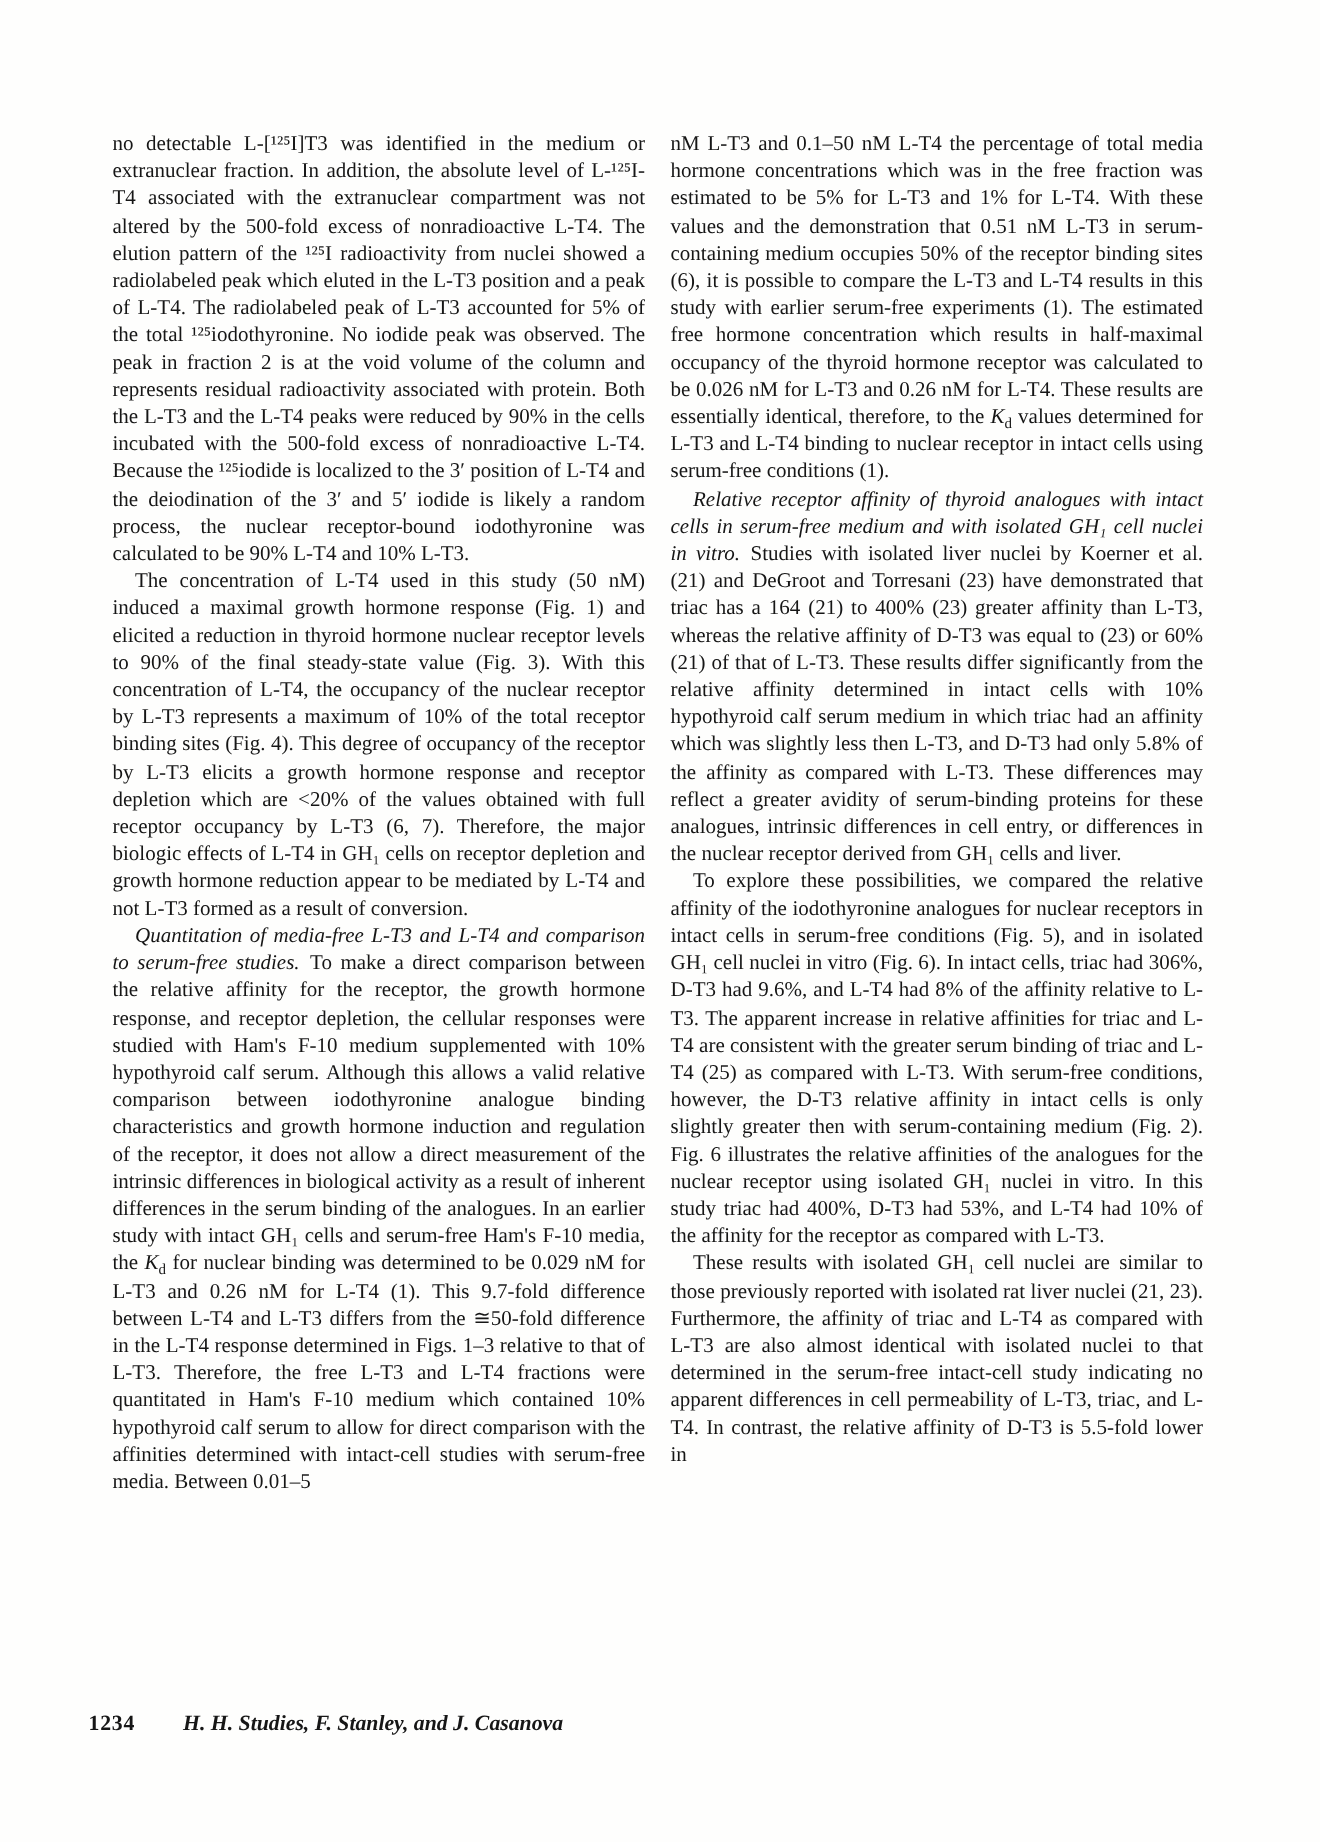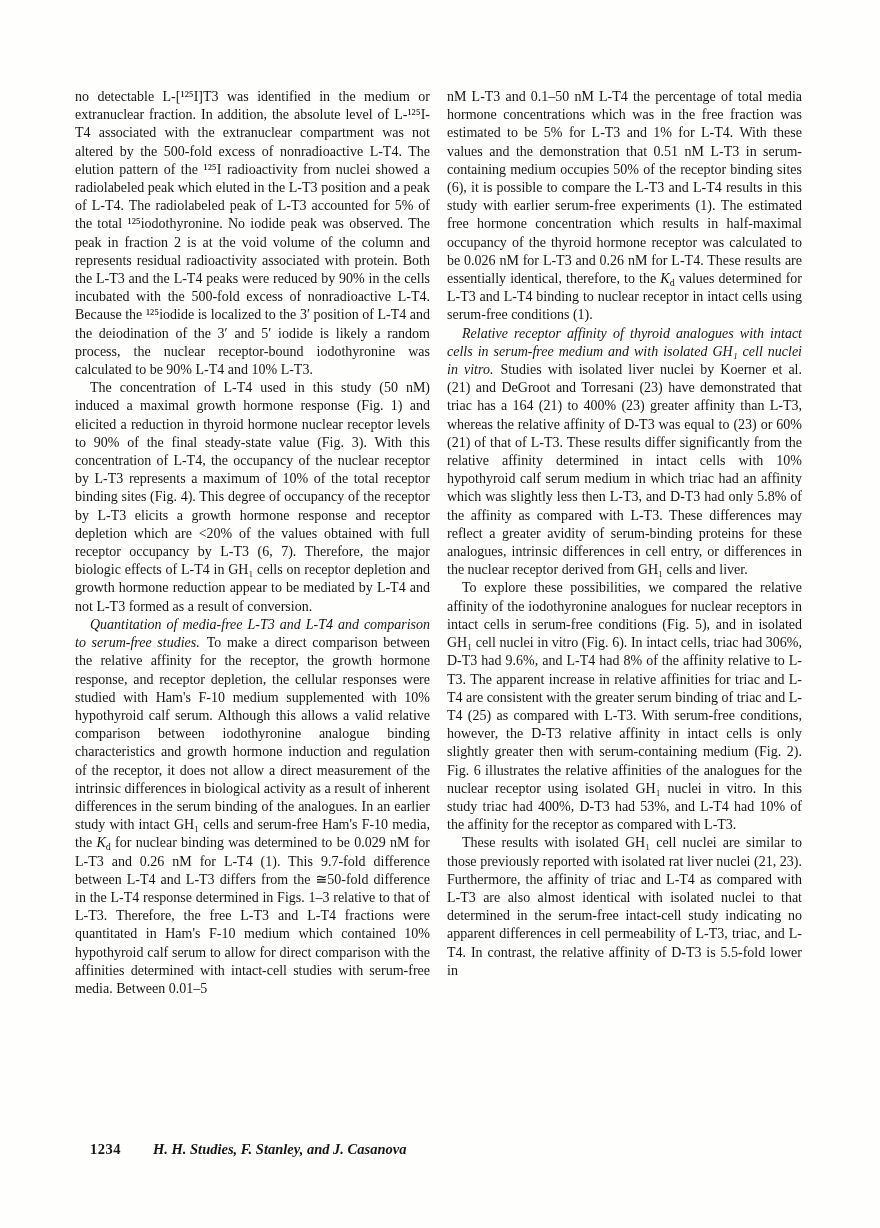--- a/index.html
+++ b/index.html
@@ -20,21 +20,21 @@
   .col {
     width: 355px;
     font-size: 14px;
     line-height: 18.2px;
     text-align: justify;
   }
   p.para { margin: 0; }
   p.para.indent { text-indent: 15px; }
   sub { font-size: 10px; line-height: 0; vertical-align: -3px; }
   .footer {
-    position: absolute; left: 90px; top: 1141px;
+    position: absolute; left: 59px; top: 1141px;
     display: flex; align-items: flex-start;
     font-size: 14.5px;
   }
   .page-number { font-weight: bold; letter-spacing: 0.5px; }
   .running-title { font-style: italic; font-weight: bold; margin-left: 32px; }
 </style>
 </head>
 <body>
 
 <div class="page">

